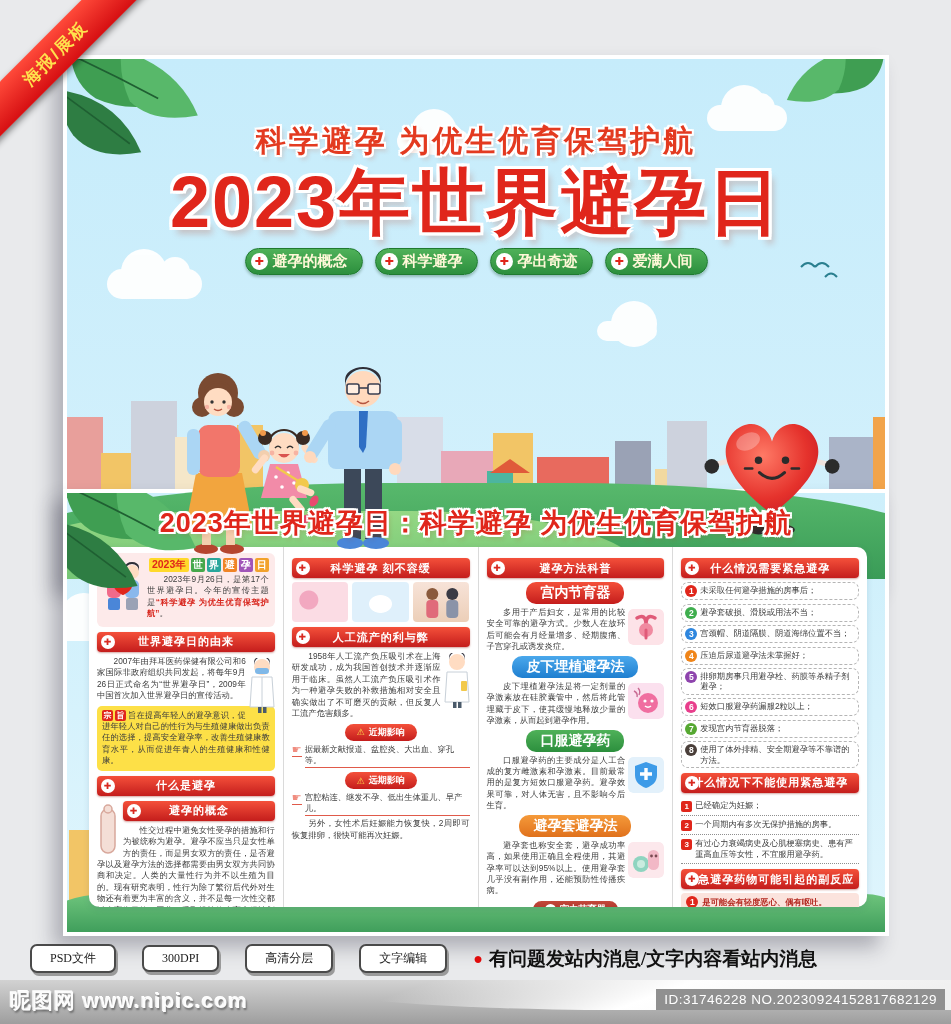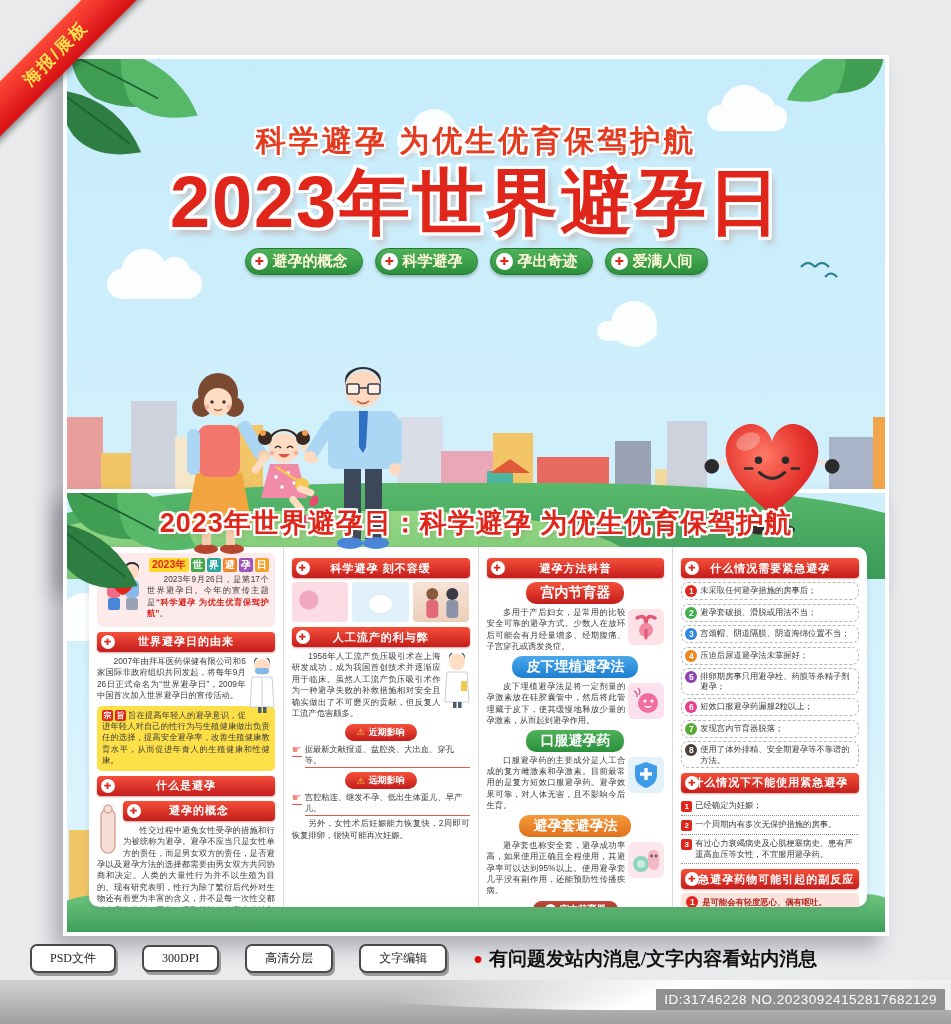--- a/index.html
+++ b/index.html
@@ -535,17 +535,18 @@
     <span class="fbtn">300DPI</span>
     <span class="fbtn">高清分层</span>
     <span class="fbtn">文字编辑</span>
     <span class="fnote">
         <span class="fdot">●</span>
         <span>有问题发站内消息/文字内容看站内消息</span>
       </span>
   </div>
 
   <div class="wm">
+    <span class="wm-site">昵图网 www.nipic.com</span>
     <span class="wm-code">ID:31746228 NO.20230924152817682129</span>
   </div>
 
   <div class="ribbon">海报/展板</div>
 </div>
 
 </body></html>

